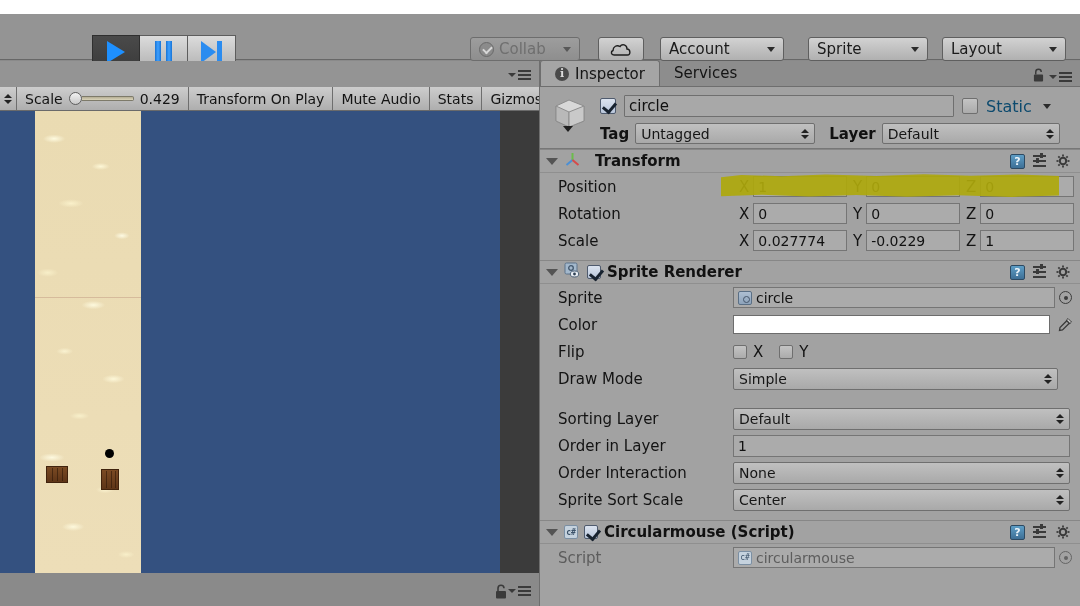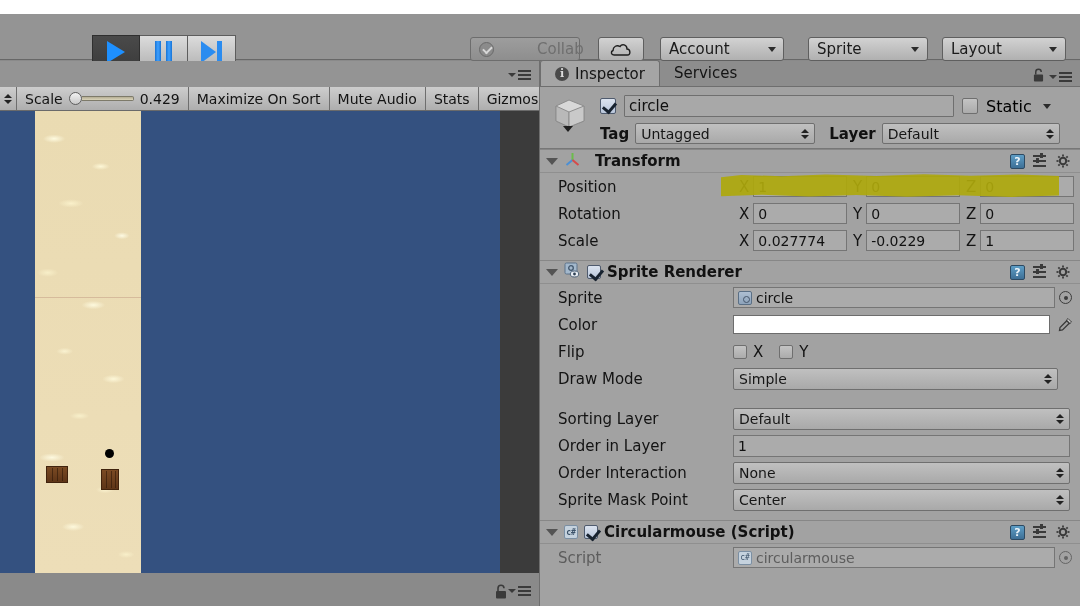--- a/index.html
+++ b/index.html
@@ -47,21 +47,20 @@
     border-top: 11px solid transparent; border-bottom: 11px solid transparent; }
   .step .bar2 { width: 5px; height: 22px; background:#2b8cf0; margin-left:1px; }
 
   .tb-btn {
     position: absolute; height: 24px;
     background: linear-gradient(#d2d2d2, #b0b0b0);
     border: 1px solid #5f5f5f; border-radius: 3px;
     display: flex; align-items: center;
     font-size: 15px; color: #1a1a1a;
     padding: 0 8px;
-    gap: 38px;
   }
   .tb-btn.disabled { color: #6f6f6f; background: linear-gradient(#9d9d9d,#8e8e8e); border-color:#6d6d6d;}
   .caret-sm {
     width: 0; height: 0; border-left: 4px solid transparent; border-right: 4px solid transparent;
     border-top: 5px solid #2b2b2b; margin-left: auto;
   }
   .tb-btn.disabled .caret-sm { border-top-color: #585858; }
   .collab-check {
     width: 15px; height: 15px; border-radius: 50%;
     background: #8b8b8b; border: 1px solid #6a6a6a;
@@ -197,21 +196,21 @@
     transform: rotate(40deg);
   }
   .cb.empty { background: linear-gradient(#c4c4c4,#ababab); border-color:#6f6f6f; }
   .name-row { display: flex; align-items: center; gap: 8px; margin-left: 52px; }
   .txtfield {
     background: #b0b0b0; border: 1px solid #6f6f6f;
     height: 22px; display: flex; align-items: center; padding: 0 4px;
     font-size: 15px; color: #101010; border-radius: 1px;
   }
   .name-input { width: 330px; background: #a8a8a8; }
-  .static-lbl { font-size: 16px; color: #000000; }
+  .static-lbl { font-size: 16px; color: #0c4a6e; }
   .tagrow { display: flex; align-items: center; gap: 6px; margin: 6px 0 0 52px; }
   .tagrow .lab { font-size: 15px; color: #111; font-weight: bold; }
   .popup {
     background: linear-gradient(#c0c0c0,#a9a9a9); border: 1px solid #6f6f6f;
     height: 21px; display: flex; align-items: center; padding: 0 5px;
     font-size: 14px; color: #161616; border-radius: 2px; position: relative;
   }
   .popup .ud { margin-left: auto; }
 
   .comp-header {
@@ -348,21 +347,21 @@
     </div>
     <div class="gt-seg">
       <span>Scale</span>
       <span class="slider-wrap">
         <span class="slider-knob"></span>
         <span class="slider-track"></span>
       </span>
       <span>0.429</span>
     </div>
     <div class="gt-seg">
-      <span>Maximize On Sort</span>
+      <span>Transform On Play</span>
     </div>
     <div class="gt-seg">
       <span>Mute Audio</span>
     </div>
     <div class="gt-seg">
       <span>Stats</span>
     </div>
     <div class="gt-seg">
       <span>Gizmos</span>
     </div>
@@ -652,21 +651,21 @@
         <span class="popup" style="flex:1;margin-right:10px;height:22px;">
           <span>None</span>
           <span class="updown ud">
               <i></i>
               <i></i>
             </span>
         </span>
       </div>
 
       <div class="prop-row">
-        <span class="prop-lbl">Sprite Mask Point</span>
+        <span class="prop-lbl">Sprite Sort Scale</span>
         <span class="popup" style="flex:1;margin-right:10px;height:22px;">
           <span>Center</span>
           <span class="updown ud">
               <i></i>
               <i></i>
             </span>
         </span>
       </div>
 
       <div class="comp-header" style="margin-top:7px;">

